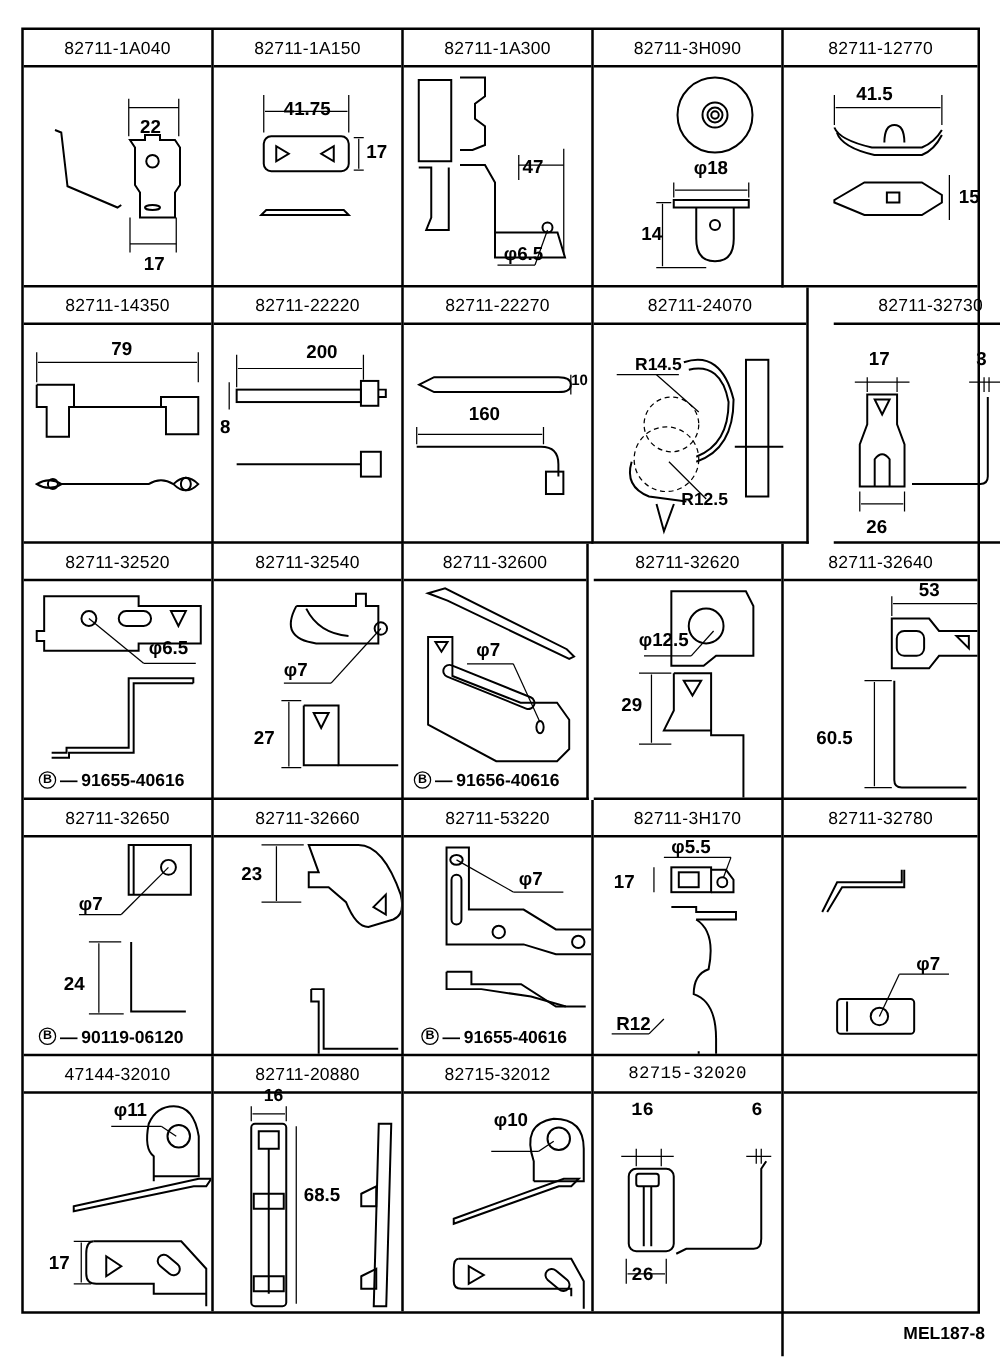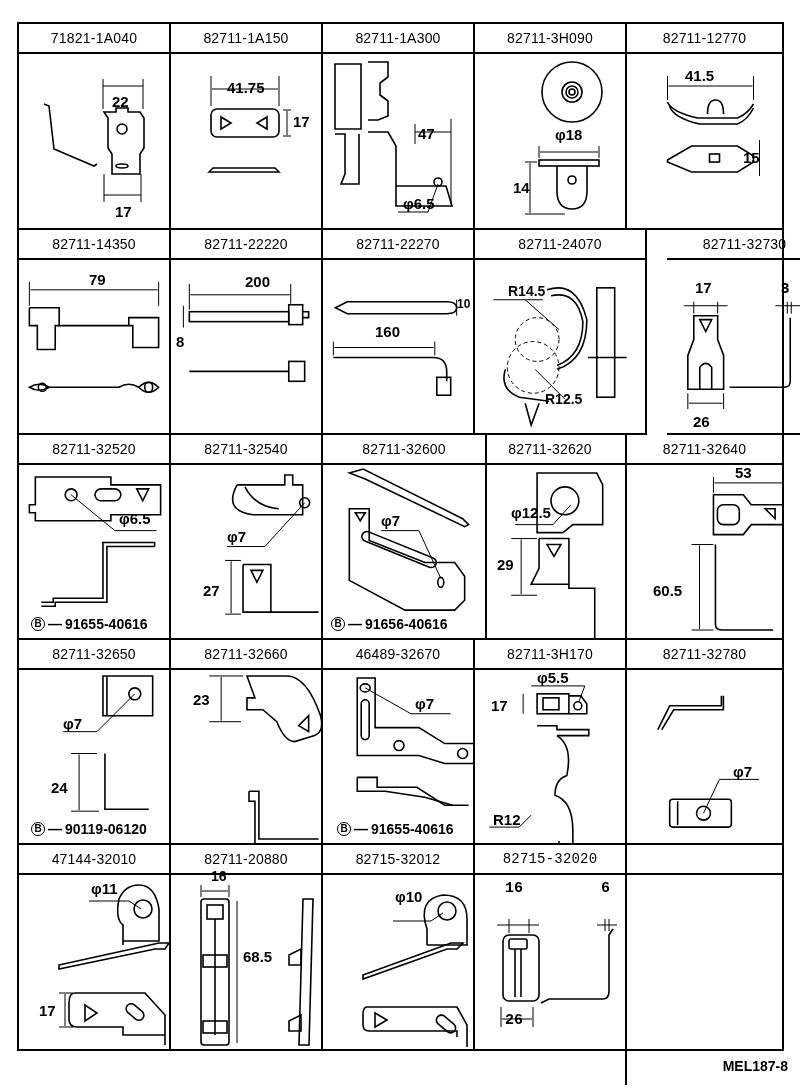--- a/index.html
+++ b/index.html
@@ -15,21 +15,21 @@
   #footer { position:absolute; right:12px; top:1058px; font-size:14px; font-weight:bold; }
   svg path, svg rect, svg circle, svg line, svg polyline, svg polygon, svg ellipse { fill:none; stroke:#000; stroke-width:1.6; }
   svg .thin { stroke-width:1; }
 </style>
 </head>
 <body>
 
 <div id="sheet">
 
   <div class="cell" style="left:0;top:0;width:152px;height:206px;">
-    <div class="hdr">71821-1A040</div>
+    <div class="hdr">82711-1A040</div>
     <div class="art">
       <svg viewBox="0 0 150 174">
         <polyline points="25,50 30,52 35,95 75,112 78,110"></polyline>
         <path d="M85,58 h12 v-4 h12 v4 h12 l4,6 v30 l-4,6 v20 h-28 v-20 l-4,-6 v-30 z"></path>
         <circle cx="103" cy="75" r="5"></circle>
         <ellipse cx="103" cy="112" rx="6" ry="2"></ellipse>
         <line class="thin" x1="84" y1="25" x2="84" y2="55"></line>
           <line class="thin" x1="124" y1="25" x2="124" y2="55"></line>
         <line class="thin" x1="84" y1="32" x2="124" y2="32"></line>
         <line class="thin" x1="85" y1="120" x2="85" y2="148"></line>
@@ -112,21 +112,21 @@
         <path d="M40,52 q4,12 30,18 h38 q10,-4 16,-16"></path>
         <path d="M78,60 q0,-14 8,-14 q8,0 8,14"></path>
         <polygon points="38,106 62,92 108,92 124,102 124,108 108,118 62,118 38,108"></polygon>
         <rect x="80" y="100" width="10" height="8"></rect>
         <line class="thin" x1="38" y1="22" x2="38" y2="46"></line>
           <line class="thin" x1="124" y1="22" x2="124" y2="46"></line>
         <line class="thin" x1="39" y1="32" x2="123" y2="32"></line>
         <line class="thin" x1="130" y1="86" x2="130" y2="122"></line>
       </svg>
       <div class="lbl" style="left:58px;top:14px;">41.5</div>
-      <div class="lbl" style="left:116px;top:96px;">15</div>
+      <div class="lbl" style="left:140px;top:96px;">15</div>
     </div>
   </div>
 
   <div class="cell" style="left:0;top:206px;width:152px;height:205px;">
     <div class="hdr">82711-14350</div>
     <div class="art">
       <svg viewBox="0 0 150 174">
         <path d="M10,48 h30 v18 h70 v-8 h30 v30 h-26 v-22 h-4 v-6"></path>
         <path d="M10,48 v18 h8 v24 h18 v-24 h4"></path>
         <path d="M30,128 q-10,-6 -20,0 q10,6 20,0 h70 q10,-6 20,0 q10,10 20,0 q-10,-10 -20,0"></path>
@@ -257,21 +257,21 @@
         <polygon points="80,106 92,106 86,118"></polygon>
         <line class="thin" x1="54" y1="96" x2="70" y2="96"></line>
           <line class="thin" x1="54" y1="150" x2="70" y2="150"></line>
         <line class="thin" x1="60" y1="97" x2="60" y2="149"></line>
       </svg>
       <div class="lbl" style="left:56px;top:64px;">φ7</div>
       <div class="lbl" style="left:32px;top:118px;">27</div>
     </div>
   </div>
 
-  <div class="cell" style="left:304px;top:411px;width:164px;height:205px;">
+  <div class="cell" style="left:304px;top:411px;width:148px;height:205px;">
     <div class="hdr">82711-32600</div>
     <div class="art">
       <svg viewBox="0 0 150 174">
         <path d="M20,8 l14,-4 l100,50 l6,6 l-4,2 l-100,-48 z"></path>
         <path d="M20,44 h20 v32 l56,22 h30 l10,14 v24 l-10,10 h-50 l-56,-30 z"></path>
         <polygon points="26,48 36,48 31,56"></polygon>
         <rect x="30" y="80" width="80" height="10" rx="5" transform="rotate(22 70 85)"></rect>
         <ellipse cx="112" cy="118" rx="3" ry="5"></ellipse>
         <line class="thin" x1="52" y1="66" x2="90" y2="66"></line>
           <line class="thin" x1="90" y1="66" x2="112" y2="114"></line>
@@ -359,21 +359,21 @@
         <path d="M78,122 v10 h6 v44 h64"></path>
         <line class="thin" x1="38" y1="6" x2="72" y2="6"></line>
           <line class="thin" x1="38" y1="52" x2="70" y2="52"></line>
         <line class="thin" x1="50" y1="7" x2="50" y2="51"></line>
       </svg>
       <div class="lbl" style="left:22px;top:22px;">23</div>
     </div>
   </div>
 
   <div class="cell" style="left:304px;top:616px;width:152px;height:205px;">
-    <div class="hdr">46489-32670</div>
+    <div class="hdr">82711-53220</div>
     <div class="art">
       <svg viewBox="0 0 150 174">
         <path d="M34,8 h18 v50 h44 l26,16 h34 v20 h-34 l-26,-8 h-62 z"></path>
         <ellipse cx="42" cy="18" rx="5" ry="4"></ellipse>
         <rect x="38" y="30" width="8" height="40" rx="4"></rect>
         <circle cx="76" cy="76" r="5"></circle>
           <circle cx="140" cy="84" r="5"></circle>
         <line class="thin" x1="42" y1="18" x2="88" y2="44"></line>
           <line class="thin" x1="88" y1="44" x2="128" y2="44"></line>
         <path d="M34,108 h20 v10 h40 l28,18 h24"></path>

